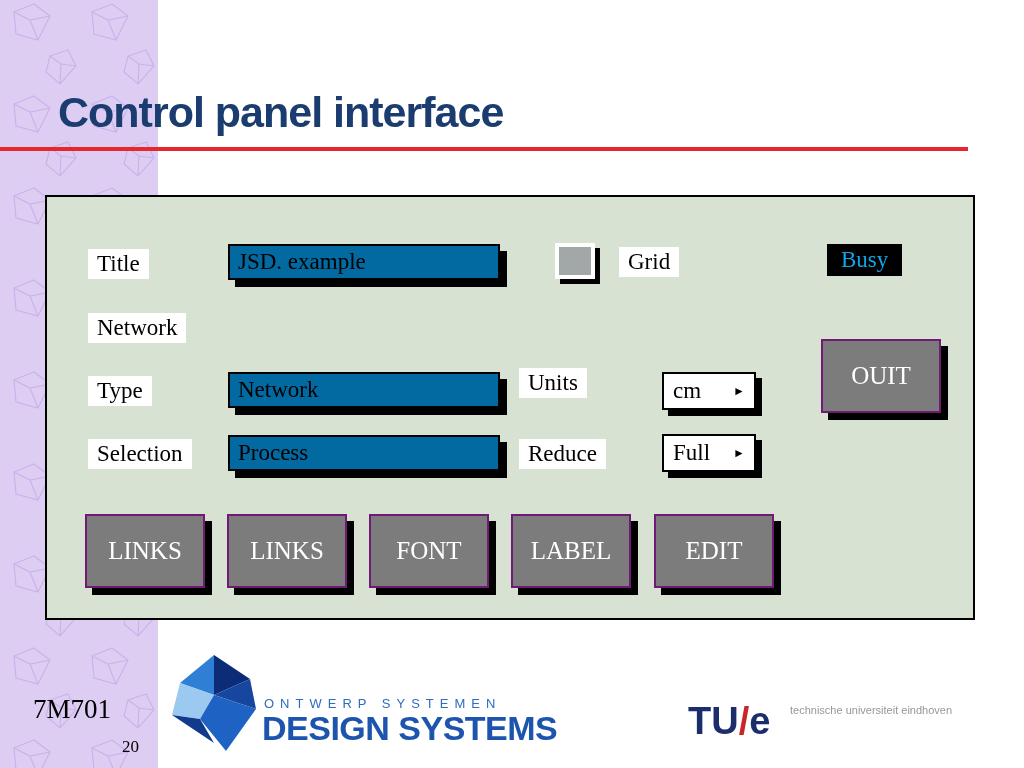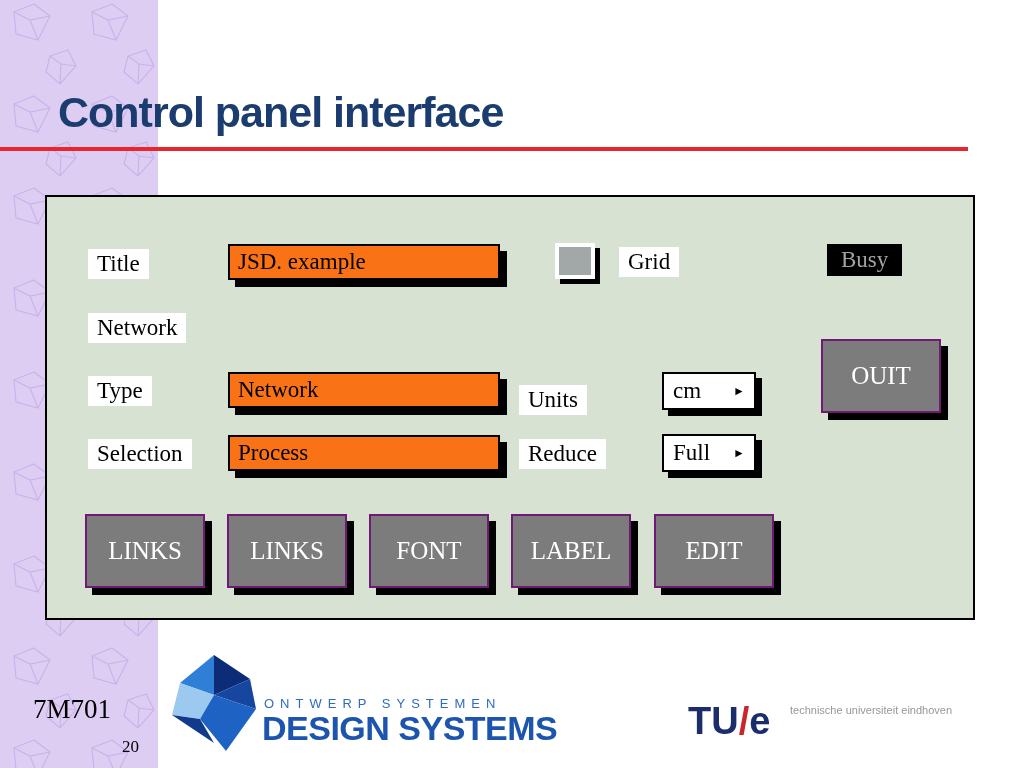--- a/index.html
+++ b/index.html
@@ -11,25 +11,25 @@
 
   .slide-title { position:absolute; left:58px; top:88px; font-family:"Liberation Sans", sans-serif;
                  font-weight:700; font-size:43px; color:#1b3c6e; letter-spacing:-1px; }
   .red-rule { position:absolute; left:0; top:147px; width:968px; height:4px; background:#e8262d; }
 
   .panel { position:absolute; left:45px; top:195px; width:930px; height:425px;
            background:#d7e2d3; border:2px solid #000; }
 
   .lbl { position:absolute; background:#fff; color:#000; font-size:23px; padding:2px 9px; white-space:nowrap; }
 
-  .field { position:absolute; width:272px; height:36px; background:#f97316; border:2px solid #000;
+  .field { position:absolute; width:272px; height:36px; background:#0369a1; border:2px solid #000;
            box-shadow:7px 7px 0 #000; font-family:"Liberation Serif", serif; font-size:23px;
            padding:0 8px; outline:none; }
 
-  .busy { position:absolute; background:#000; color:#a3a3a3; font-size:23px; padding:3px 14px; }
+  .busy { position:absolute; background:#000; color:#0ea5e9; font-size:23px; padding:3px 14px; }
 
   .checkbox { position:absolute; width:40px; height:36px; background:#fff; box-shadow:5px 5px 0 #000;
               padding:4px; cursor:pointer; }
   .checkbox-inner { width:100%; height:100%; background:#a2a7a7; }
 
   .dropdown { position:absolute; width:94px; height:38px; background:#fff; border:2px solid #000;
               box-shadow:6px 6px 0 #000; display:flex; align-items:center; justify-content:space-between;
               padding:0 9px; font-size:23px; cursor:pointer; }
   .dropdown .arrow { font-size:12px; line-height:1; }
 
@@ -82,21 +82,21 @@
     <div class="checkbox" style="left:508px; top:46px;">
       <div class="checkbox-inner"></div>
     </div>
     <div class="lbl" style="left:572px; top:50px;">Grid</div>
     <div class="busy" style="left:780px; top:47px;">Busy</div>
 
     <div class="lbl" style="left:41px; top:116px;">Network</div>
 
     <div class="lbl" style="left:41px; top:179px;">Type</div>
     <input class="field" style="left: 181px; top: 175px;" value="Network">
-    <div class="lbl" style="left:472px; top:188px;">Units</div>
+    <div class="lbl" style="left:472px; top:171px;">Units</div>
     <div class="dropdown" style="left:615px; top:175px;">
       <span>cm</span>
       <span class="arrow">►</span>
     </div>
 
     <div class="lbl" style="left:41px; top:242px;">Selection</div>
     <input class="field" style="left: 181px; top: 238px;" value="Process">
     <div class="lbl" style="left:472px; top:242px;">Reduce</div>
     <div class="dropdown" style="left:615px; top:237px;">
       <span>Full</span>

